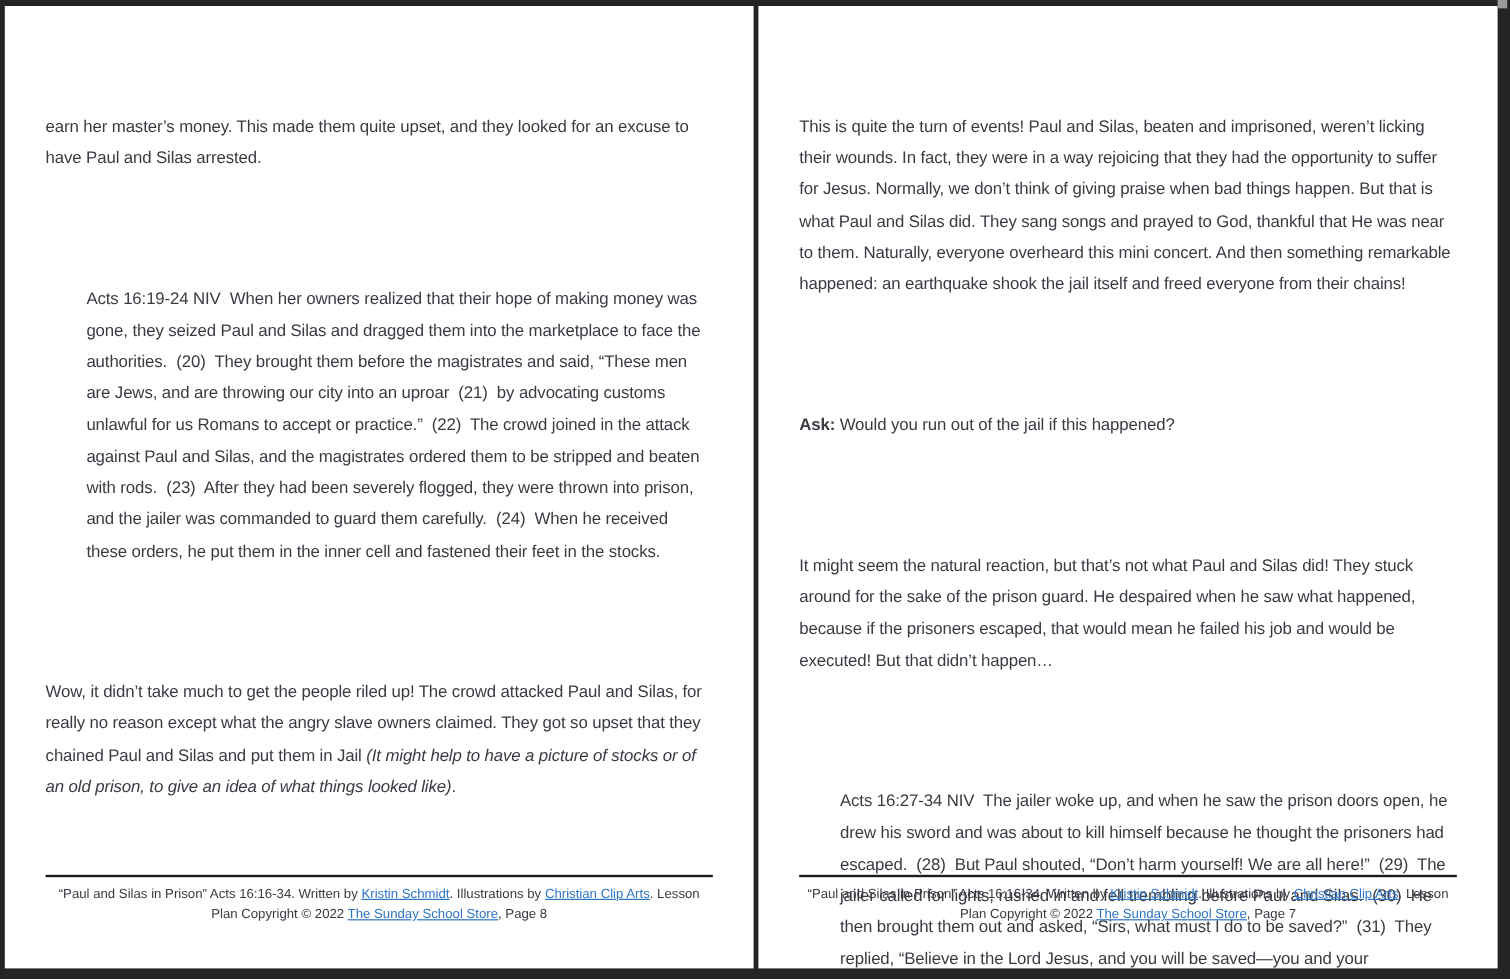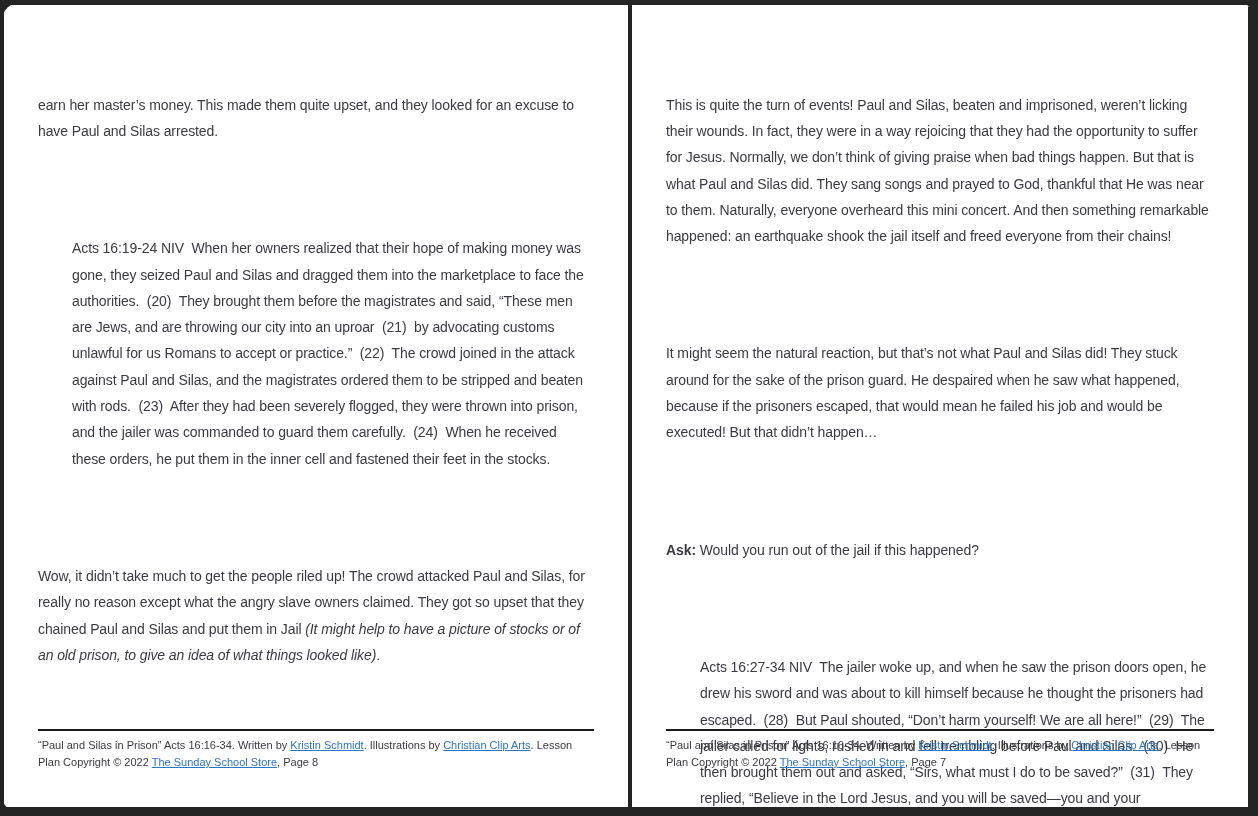--- a/index.html
+++ b/index.html
@@ -7,21 +7,20 @@
     padding: 0;
     background: #242424;
     font-family: "Liberation Sans", sans-serif;
   }
   .viewport {
     position: relative;
     width: 1258px;
     height: 816px;
     background: #242424;
     overflow: hidden;
-    border-radius: 26px;
   }
   .page {
     position: absolute;
     top: 5px;
     bottom: 9px;
     background: #ffffff;
   }
   .page-left  { left: 4px;   width: 624px; }
   .page-right { left: 632px; width: 616px; }
 
@@ -44,20 +43,21 @@
 
   .footer {
     position: absolute;
     left: 34px;
     right: 34px;
     bottom: 36px;
     border-top: 2px solid #1c1c1c;
     padding-top: 6px;
     font-size: 11px;
     line-height: 1.55;
+    text-align: center;
     color: #3a3a42;
     white-space: pre-wrap;
   }
   .footer a {
     color: #2e74c4;
     text-decoration: underline;
     cursor: pointer;
   }
   .corner-notch {
     position: absolute;
@@ -85,23 +85,23 @@
       
     </div>
 
     <div class="footer"><span>“Paul and Silas in Prison” Acts 16:16-34. Written by </span><a>Kristin Schmidt</a><span>. Illustrations by </span><a>Christian Clip Arts</a><span>. Lesson Plan Copyright © 2022 </span><a>The Sunday School Store</a><span>, Page 8</span></div>
   </div>
 
   <div class="page page-right">
     <div class="content">
       <p class="para">This is quite the turn of events! Paul and Silas, beaten and imprisoned, weren’t licking their wounds. In fact, they were in a way rejoicing that they had the opportunity to suffer for Jesus. Normally, we don’t think of giving praise when bad things happen. But that is what Paul and Silas did. They sang songs and prayed to God, thankful that He was near to them. Naturally, everyone overheard this mini concert. And then something remarkable happened: an earthquake shook the jail itself and freed everyone from their chains!</p>
 
+      <p class="para"><strong class="ask-label">Ask:</strong><span> Would you run out of the jail if this happened?</span></p>
+
       <p class="para">It might seem the natural reaction, but that’s not what Paul and Silas did! They stuck around for the sake of the prison guard. He despaired when he saw what happened, because if the prisoners escaped, that would mean he failed his job and would be executed! But that didn’t happen…</p>
-
-      <p class="para"><strong class="ask-label">Ask:</strong><span> Would you run out of the jail if this happened?</span></p>
 
       <div class="quote">Acts 16:27-34 NIV  The jailer woke up, and when he saw the prison doors open, he drew his sword and was about to kill himself because he thought the prisoners had escaped.  (28)  But Paul shouted, “Don’t harm yourself! We are all here!”  (29)  The jailer called for lights, rushed in and fell trembling before Paul and Silas.  (30)  He then brought them out and asked, “Sirs, what must I do to be saved?”  (31)  They replied, “Believe in the Lord Jesus, and you will be saved—you and your household.”  (32)  Then they spoke the word of the Lord to him and to all the others in his house.  (33)  At that hour of the night the jailer took them and washed their wounds; then immediately he and all his household were baptized.  (34)  The jailer brought them into his house and set a meal before them; he was filled with joy because he had come to believe in God—he and his whole household.</div>
 
       
     </div>
 
     <div class="footer"><span>“Paul and Silas in Prison” Acts 16:16-34. Written by </span><a>Kristin Schmidt</a><span>. Illustrations by </span><a>Christian Clip Arts</a><span>. Lesson Plan Copyright © 2022 </span><a>The Sunday School Store</a><span>, Page 7</span></div>
   </div>
 
   <div class="corner-notch"></div>

